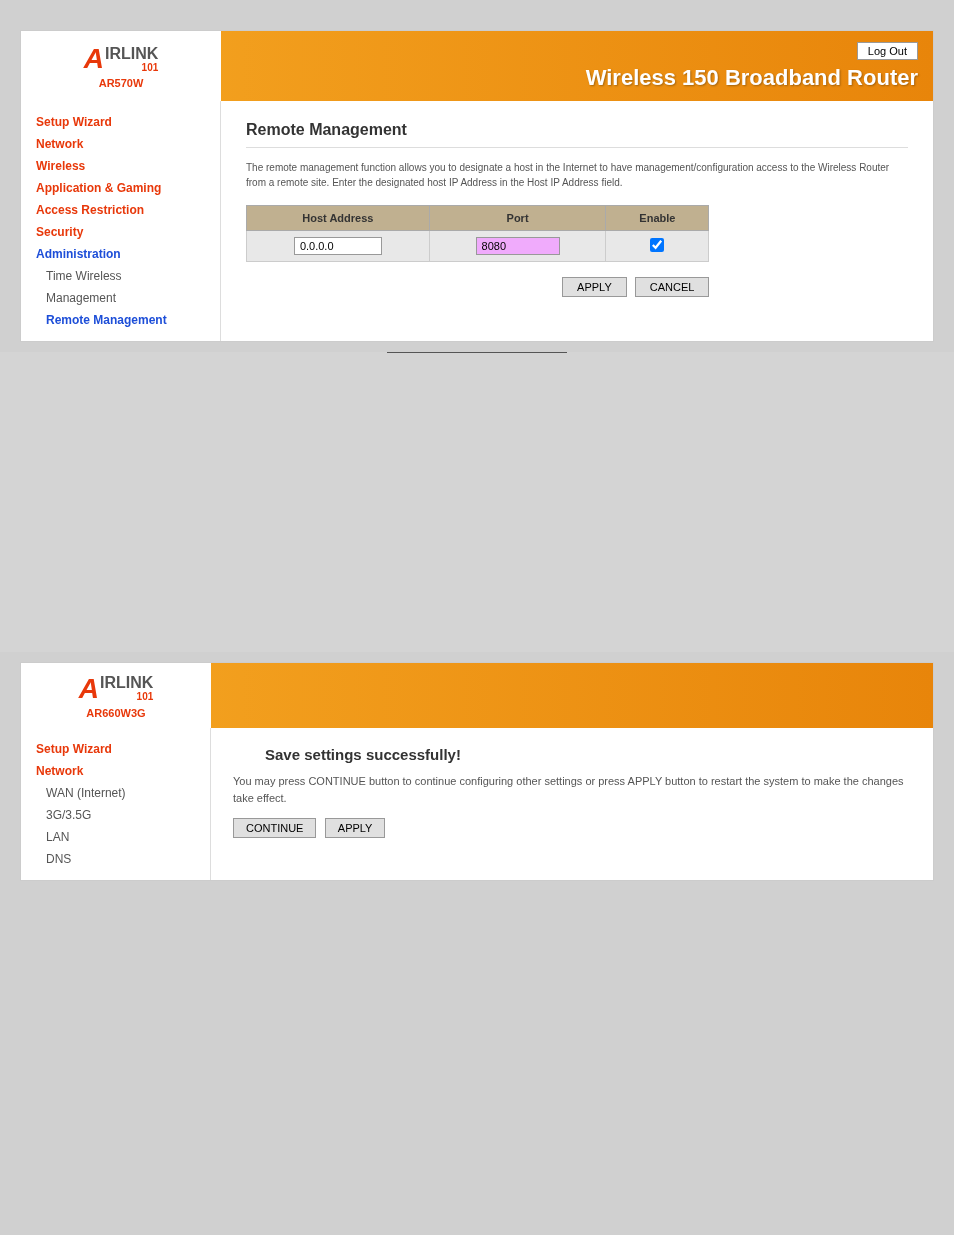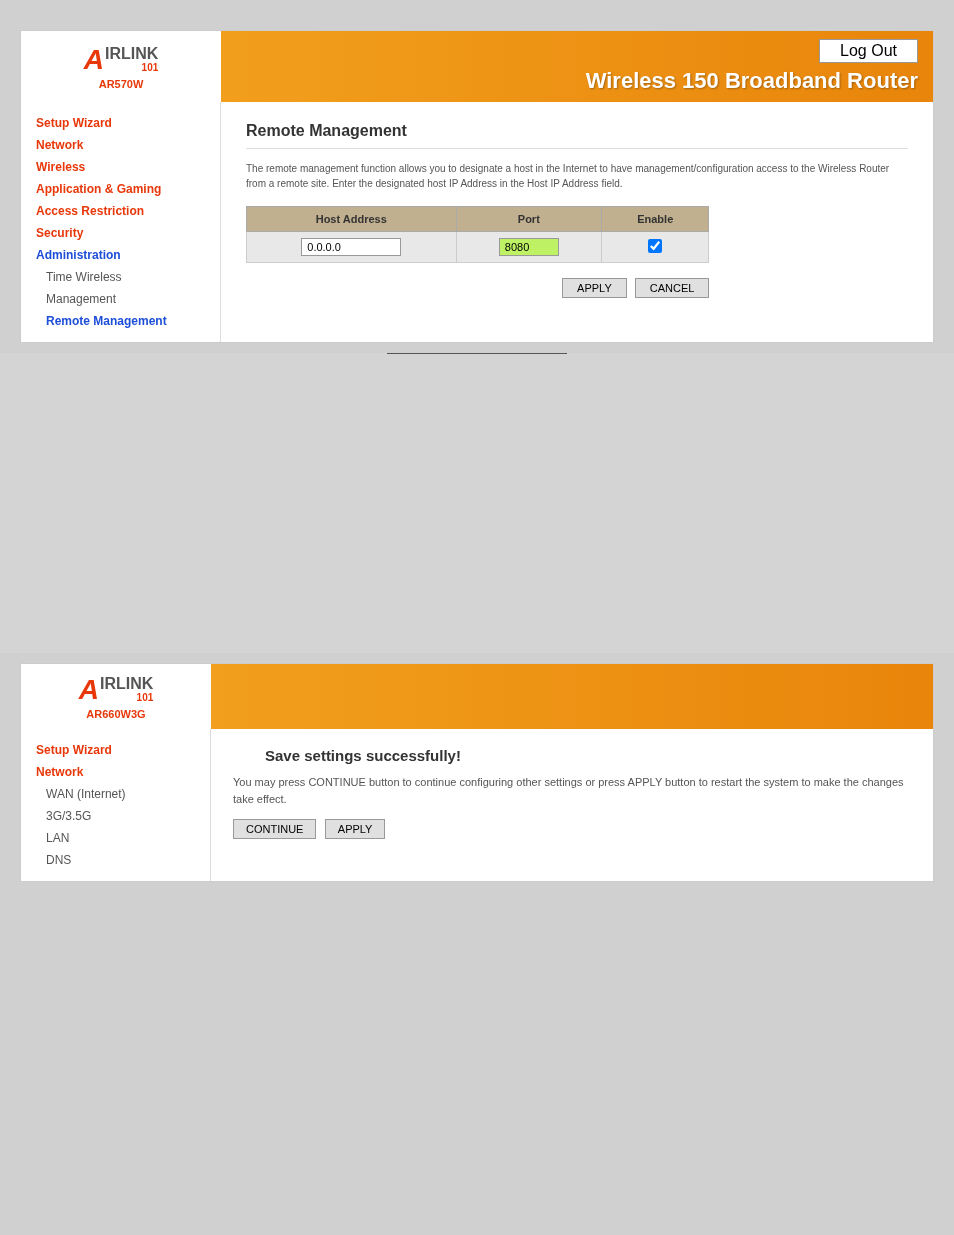--- a/index.html
+++ b/index.html
@@ -48,22 +48,22 @@
       display: flex;
       flex-direction: column;
       align-items: flex-end;
       padding: 8px 15px;
       margin-left: 200px;
     }
 
     .logout-btn {
       background: #fff;
       border: 1px solid #999;
-      padding: 2px 20px;
-      font-size: 16px;
+      padding: 2px 10px;
+      font-size: 11px;
       cursor: pointer;
       margin-bottom: 5px;
     }
 
     .router-title {
       color: #fff;
       font-size: 22px;
       font-weight: bold;
       text-shadow: 1px 1px 2px rgba(0,0,0,0.3);
     }
@@ -148,30 +148,30 @@
       padding: 6px 15px;
       text-align: center;
       border: 1px solid #ccc;
       font-size: 11px;
     }
 
     .host-input {
       border: 1px solid #999;
       padding: 2px 5px;
       font-size: 11px;
-      width: 100px;
+      width: 88px;
       background: #fff;
     }
 
     .port-input {
       border: 1px solid #999;
       padding: 2px 5px;
       font-size: 11px;
-      width: 60px;
-      background: #bef264;
+      width: 84px;
+      background: #f0abfc;
     }
 
     .enable-check {
       width: 14px;
       height: 14px;
     }
 
     .button-row {
       display: flex;
       gap: 8px;

